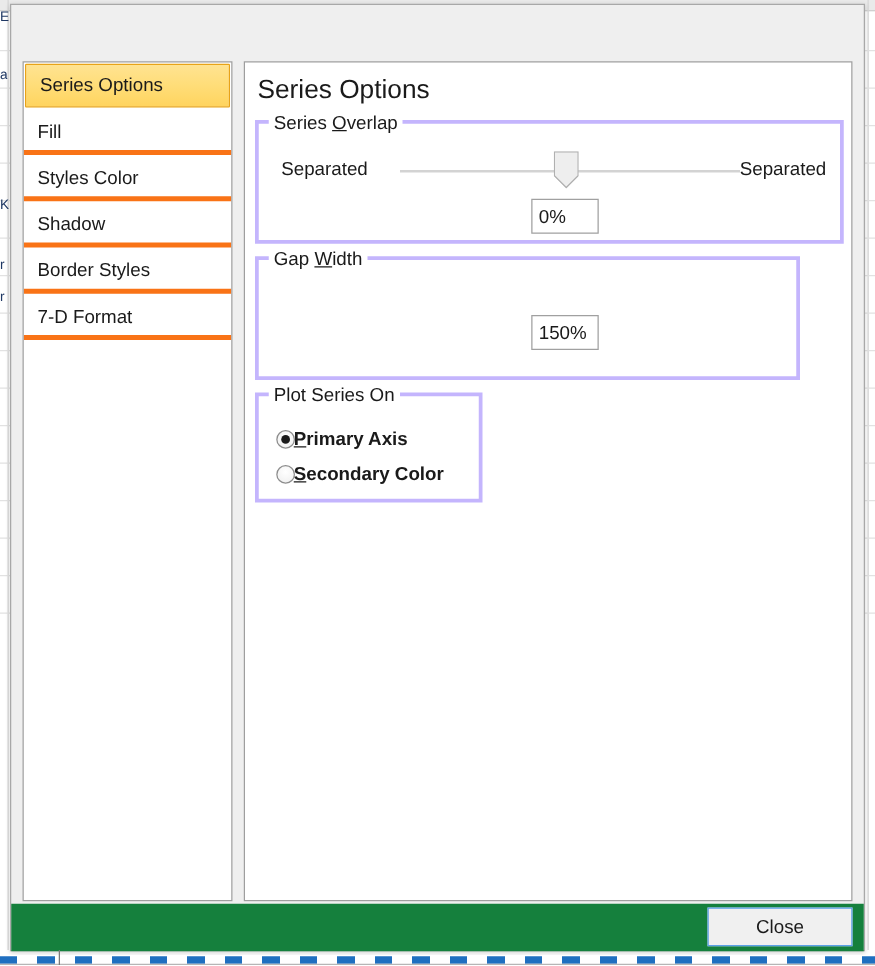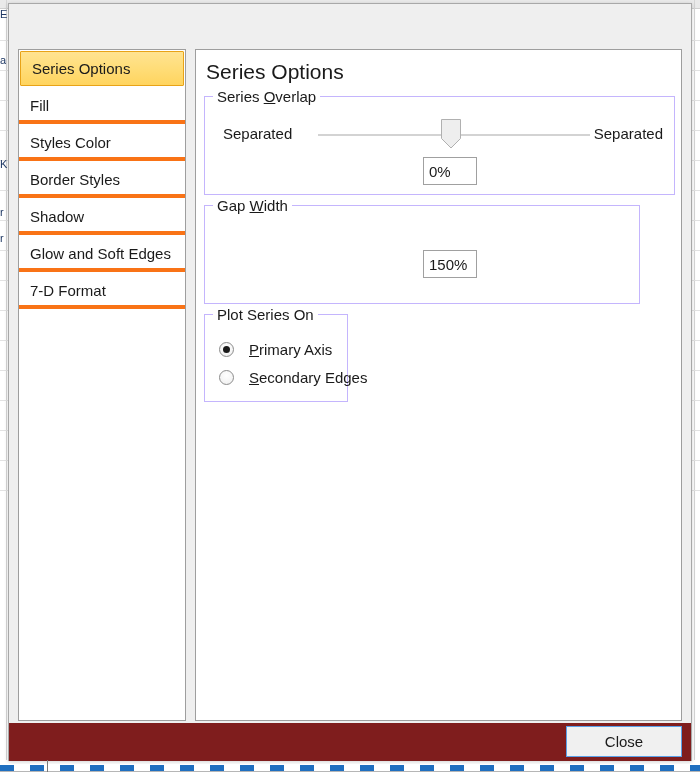--- a/index.html
+++ b/index.html
@@ -189,36 +189,36 @@
     position: absolute;
     left: 10px;
     top: 10px;
     font-size: 21px;
     color: #1a1a1a;
   }
 
   
   .groupbox {
     position: absolute;
-    border: 1px solid #c4b5fd;
+    border: 3px solid #c4b5fd;
     box-sizing: border-box;
   }
   .group-legend {
     position: absolute;
     top: -9px;
     left: 8px;
     background: #ffffff;
     padding: 0 4px;
     font-size: 15px;
     color: #1a1a1a;
     white-space: nowrap;
   }
   #grp-overlap { left: 8px;  top: 46px;  width: 471px; height: 99px; }
   #grp-gap     { left: 8px;  top: 155px; width: 436px; height: 99px; }
-  #grp-plot    { left: 8px;  top: 264px; width: 144px; height: 88px; }
+  #grp-plot    { left: 8px;  top: 264px; width: 182px; height: 88px; }
 
   
   .slider-row { position: absolute; left: 0; top: 22px; width: 100%; height: 34px; }
   .slider-label {
     position: absolute;
     top: 6px;
     font-size: 15px;
     color: #1a1a1a;
     white-space: nowrap;
   }
@@ -290,30 +290,30 @@
   .radio-circle.checked::after {
     content: "";
     position: absolute;
     left: 3px;
     top: 3px;
     width: 7px;
     height: 7px;
     border-radius: 50%;
     background: #1a1a1a;
   }
-  .radio-text { position: absolute; left: 30px; top: 0; }
+  .radio-text { position: absolute; left: 14px; top: 0; font-weight: bold; }
 
   
   #footer {
     position: absolute;
     left: 0;
     top: 719px;
     width: 682px;
     height: 38px;
-    background: #7f1d1d;
+    background: #15803d;
   }
   #close-button {
     position: absolute;
     right: 9px;
     top: 3px;
     width: 116px;
     height: 31px;
     background: #f0f0f0;
     border: 1px solid #5aa0e8;
     box-sizing: border-box;
@@ -359,23 +359,22 @@
 
 <div id="dialog">
 
 
   <div id="dlg-body">
 
     <div id="sidebar">
       <div class="side-item selected"><span>Series Options</span></div>
       <div class="side-item"><span>Fill</span></div>
       <div class="side-item"><span>Styles Color</span></div>
+      <div class="side-item"><span>Shadow</span></div>
       <div class="side-item"><span>Border Styles</span></div>
-      <div class="side-item"><span>Shadow</span></div>
-      <div class="side-item"><span>Glow and Soft Edges</span></div>
       <div class="side-item"><span>7-D Format</span></div>
     </div>
 
     <div id="content">
 
       <div id="content-title">Series Options</div>
 
       <div class="groupbox" id="grp-overlap">
         <div class="group-legend"><span>Series </span><span class="acc">O</span><span>verlap</span></div>
 
@@ -403,21 +402,21 @@
       <div class="groupbox" id="grp-plot">
         <div class="group-legend">Plot Series On</div>
 
         <div class="radio-row" id="radio-primary">
           <span class="radio-circle checked"></span>
           <span class="radio-text"><span class="acc">P</span><span>rimary Axis</span></span>
         </div>
 
         <div class="radio-row" id="radio-secondary">
           <span class="radio-circle"></span>
-          <span class="radio-text"><span class="acc">S</span><span>econdary Edges</span></span>
+          <span class="radio-text"><span class="acc">S</span><span>econdary Color</span></span>
         </div>
       </div>
 
     </div>
   </div>
 
   <div id="footer">
     <button id="close-button">Close</button>
   </div>
 

